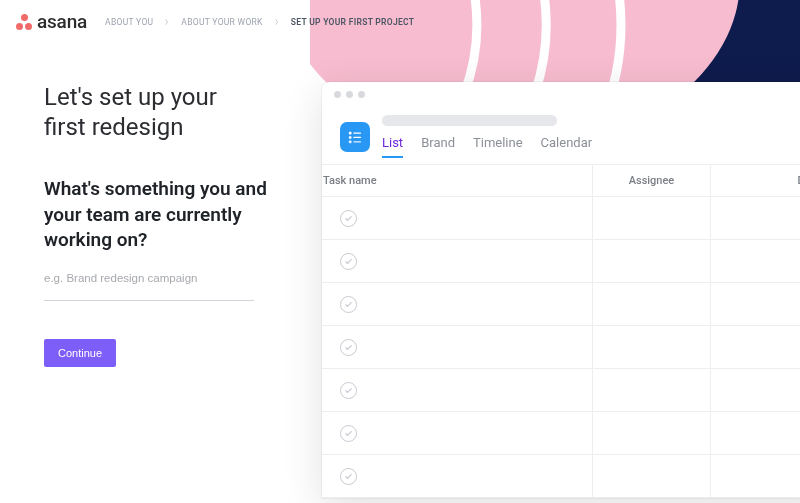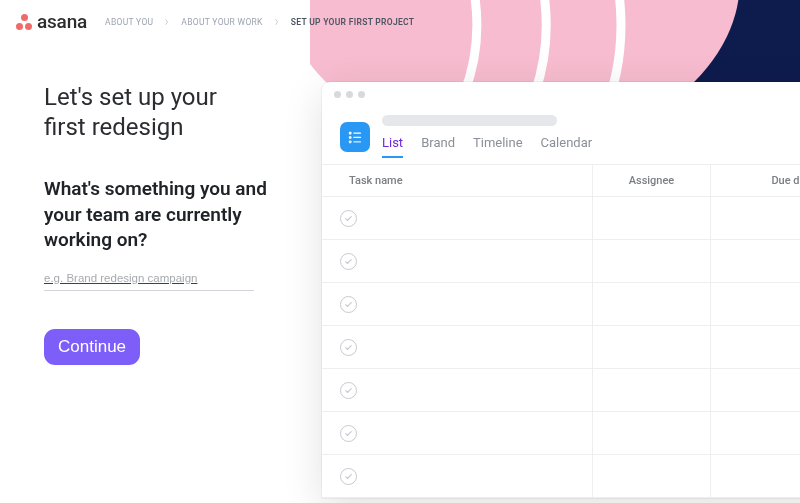--- a/index.html
+++ b/index.html
@@ -64,35 +64,34 @@
       font-weight: 600;
       color: #1f2328;
       line-height: 1.35;
       margin-bottom: 14px;
       max-width: 250px;
     }
     .text-input {
       width: 210px;
       border: none;
       border-bottom: 1px solid #d1d5db;
-      padding: 4px 0 6px 0;
+      padding: 4px 0 16px 0;
       font-size: 11.5px;
       color: #374151;
       outline: none;
       background: transparent;
-      text-decoration: underline;
     }
     .text-input::placeholder { color: #a6a9ae; }
     .continue-btn {
       margin-top: 38px;
       background: #7e5ef8;
       color: #fff;
       border: none;
-      border-radius: 11px;
-      font-size: 17px;
+      border-radius: 2px;
+      font-size: 11px;
       padding: 8px 14px;
       cursor: pointer;
     }
     
     .deco {
       position: absolute;
       top: -60px; right: -30px;
       width: 520px; height: 180px;
       z-index: 1;
     }
@@ -131,21 +130,21 @@
     .view-tabs { display: flex; gap: 18px; font-size: 13px; color: #8b8f97; }
     .view-tabs .tab { padding-bottom: 6px; cursor: pointer; }
     .view-tabs .tab.active { color: #6d28d9; border-bottom: 2px solid #2997f4; }
     .table-head {
       display: flex;
       border-top: 1px solid #edeef0;
       border-bottom: 1px solid #edeef0;
       margin-top: 6px;
     }
     .table-head .col {
-      font-size: 11px; color: #7a7e85; padding: 9px 27px; font-weight: 500;
+      font-size: 11px; color: #7a7e85; padding: 9px 1px; font-weight: 500;
     }
     .col-taskname { flex: 0 0 270px; }
     .col-assignee { flex: 0 0 118px; text-align: center; border-left: 1px solid #edeef0; }
     .col-duedate  { flex: 1; text-align: right; border-left: 1px solid #edeef0; padding-right: 6px; }
     .task-rows { }
     .task-row {
       display: flex; align-items: center;
       border-bottom: 1px solid #edeef0;
       height: 43px;
     }

